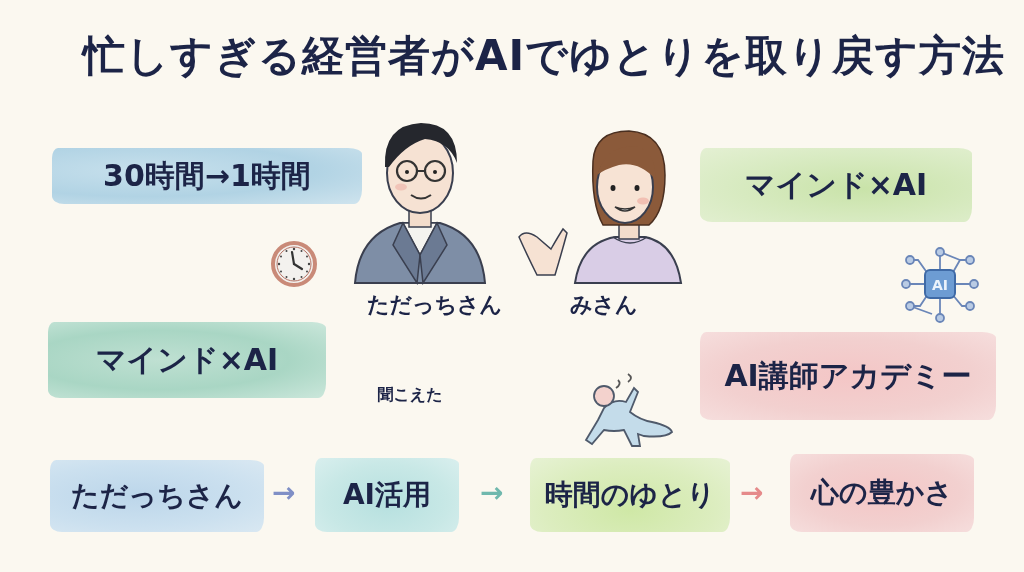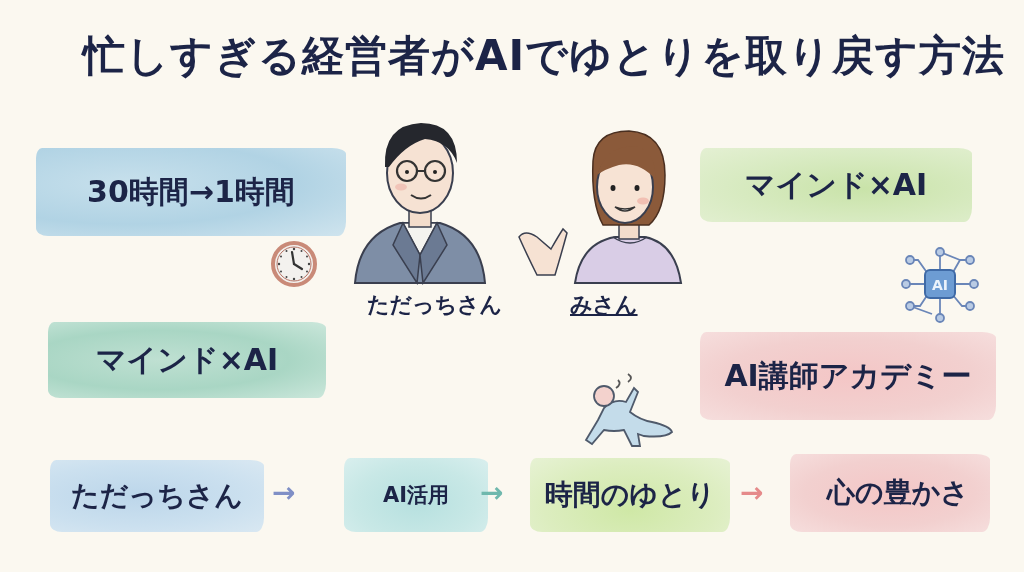--- a/index.html
+++ b/index.html
@@ -18,21 +18,21 @@
   .arrow{position:absolute;font-size:28px;font-weight:bold;}
   .name{position:absolute;font-size:22px;font-weight:bold;}
   .caption{position:absolute;font-size:16px;font-weight:bold;text-align:center;line-height:22px;}
   svg{position:absolute;}
 </style>
 </head>
 <body>
 
 <div class="title">忙しすぎる経営者がAIでゆとりを取り戻す方法</div>
 
-<div class="wash blue" style="left:36px;top:148px;width:310px;height:88px;font-size:30px;">
+<div class="wash blue" style="left:52px;top:148px;width:310px;height:56px;font-size:30px;">
   <span>30時間→1時間</span>
 </div>
 
 <svg style="left:270px;top:240px;" width="48" height="48" viewBox="0 0 48 48">
   <circle cx="24" cy="24" r="21" fill="#f3f1ee" stroke="#c98a78" stroke-width="4"></circle>
   <circle cx="24" cy="24" r="17" fill="none" stroke="#b57466" stroke-width="1"></circle>
   <g fill="#444">
     <circle cx="24" cy="9" r="1.2"></circle>
       <circle cx="24" cy="39" r="1.2"></circle>
     <circle cx="9" cy="24" r="1.2"></circle>
@@ -75,21 +75,21 @@
   <ellipse cx="110" cy="62" rx="28" ry="36" fill="#f7e3d4" stroke="#3a3f4f" stroke-width="2"></ellipse>
   <path d="M82 50 Q92 18 124 22 Q142 30 140 54 Q124 36 104 40 Q90 44 82 50 Z" fill="#8b5a3a"></path>
   <ellipse cx="98" cy="63" rx="2.5" ry="3" fill="#222"></ellipse>
   <ellipse cx="122" cy="63" rx="2.5" ry="3" fill="#222"></ellipse>
   <ellipse cx="128" cy="76" rx="6" ry="3.5" fill="#f0b0a5" opacity="0.7"></ellipse>
   <path d="M100 82 Q110 90 120 82 Q110 86 100 82 Z" fill="#fff" stroke="#333" stroke-width="1.5"></path>
   <path d="M4 112 Q10 104 22 112 L36 124 Q44 110 48 104 L52 108 Q46 130 40 150 L22 150 Q12 130 4 112 Z" fill="#f6e2d3" stroke="#3a3f4f" stroke-width="1.5"></path>
 </svg>
 
 <div class="name" style="left:367px;top:290px;">ただっちさん</div>
-<div class="name" style="left:570px;top:290px;text-decoration:underline;">みさん</div>
+<div class="name" style="left:570px;top:290px;">みさん</div>
 
 <div class="wash green" style="left:700px;top:148px;width:272px;height:74px;font-size:30px;">
   <span>マインド×AI</span>
 </div>
 
 <svg style="left:898px;top:244px;" width="84" height="80" viewBox="0 0 84 80">
   <g stroke="#6a86b8" stroke-width="1.8" fill="none">
     <line x1="42" y1="40" x2="42" y2="8"></line>
       <line x1="42" y1="40" x2="42" y2="74"></line>
     <line x1="42" y1="40" x2="8" y2="40"></line>
@@ -117,36 +117,37 @@
 
 <div class="wash teal" style="left:48px;top:322px;width:278px;height:76px;font-size:30px;">
   <span>マインド×AI</span>
 </div>
 
 <div class="wash pink" style="left:700px;top:332px;width:296px;height:88px;font-size:30px;">
   <span>AI講師アカデミー</span>
 </div>
 
 <div class="caption" style="left:350px;top:384px;width:120px;">
+  <div>聞こえた</div>
 </div>
 
 <svg style="left:574px;top:368px;" width="104" height="82" viewBox="0 0 104 82">
   <path d="M54 6 Q60 10 54 14" fill="none" stroke="#555" stroke-width="1.8"></path>
   <path d="M44 12 Q48 16 42 20" fill="none" stroke="#555" stroke-width="1.8"></path>
   <path d="M30 40 Q40 30 52 34 L60 20 L64 24 L56 44 Q66 52 78 54 Q96 58 98 64 Q92 70 70 68 L64 66 L66 78 L58 78 L50 62 Q40 64 30 62 L18 76 L12 72 L24 52 Z" fill="#c4dcea" stroke="#4f5a6b" stroke-width="1.8"></path>
   <circle cx="30" cy="28" r="10" fill="#f3d2cd" stroke="#4f5a6b" stroke-width="1.8"></circle>
 </svg>
 
 <div class="wash blue2" style="left:50px;top:460px;width:214px;height:72px;font-size:28px;">
   <span>ただっちさん</span>
 </div>
 <div class="arrow" style="left:272px;top:476px;color:#7f8fc6;">→</div>
-<div class="wash aqua" style="left:344px;top:458px;width:144px;height:74px;font-size:21px;">
+<div class="wash aqua" style="left:315px;top:458px;width:144px;height:74px;font-size:28px;">
   <span>AI活用</span>
 </div>
 <div class="arrow" style="left:480px;top:476px;color:#6fb8ad;">→</div>
 <div class="wash lime" style="left:530px;top:458px;width:200px;height:74px;font-size:28px;">
   <span>時間のゆとり</span>
 </div>
 <div class="arrow" style="left:740px;top:476px;color:#e58a8a;">→</div>
-<div class="wash pink" style="left:790px;top:454px;width:184px;height:78px;font-size:28px;padding-left:16px;">
+<div class="wash pink" style="left:790px;top:454px;width:184px;height:78px;font-size:28px;">
   <span>心の豊かさ</span>
 </div>
 
 </body></html>

